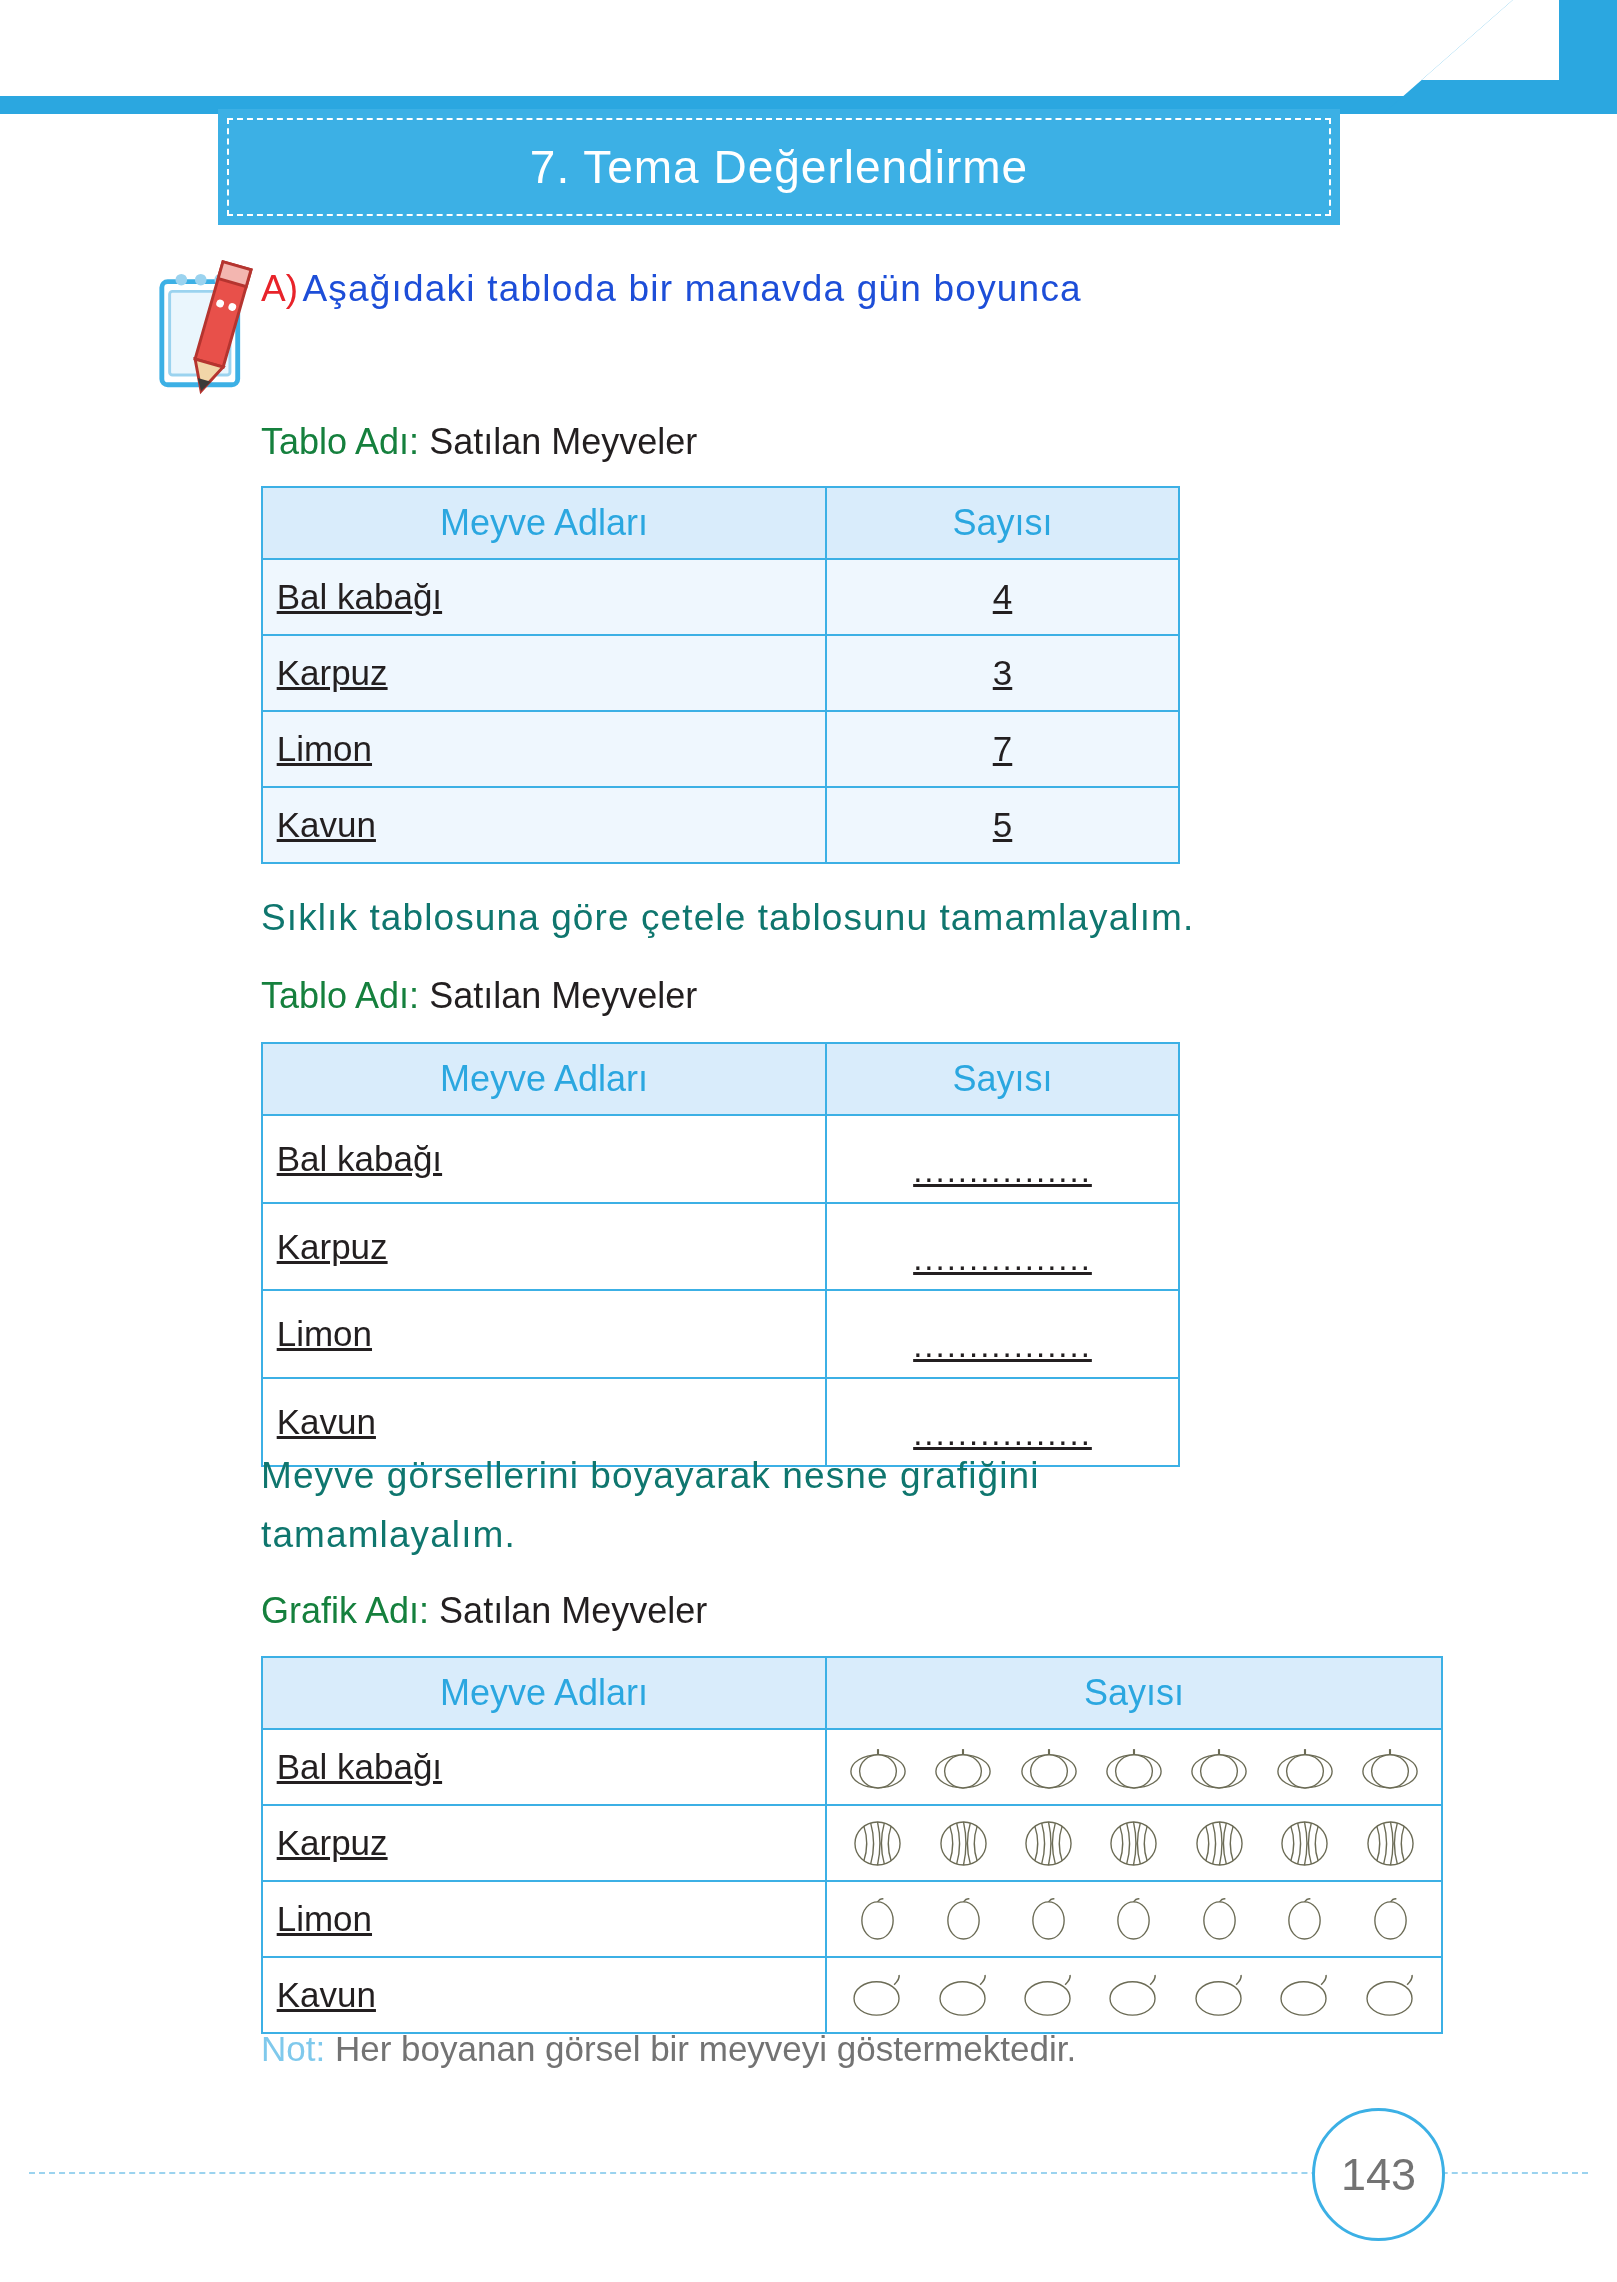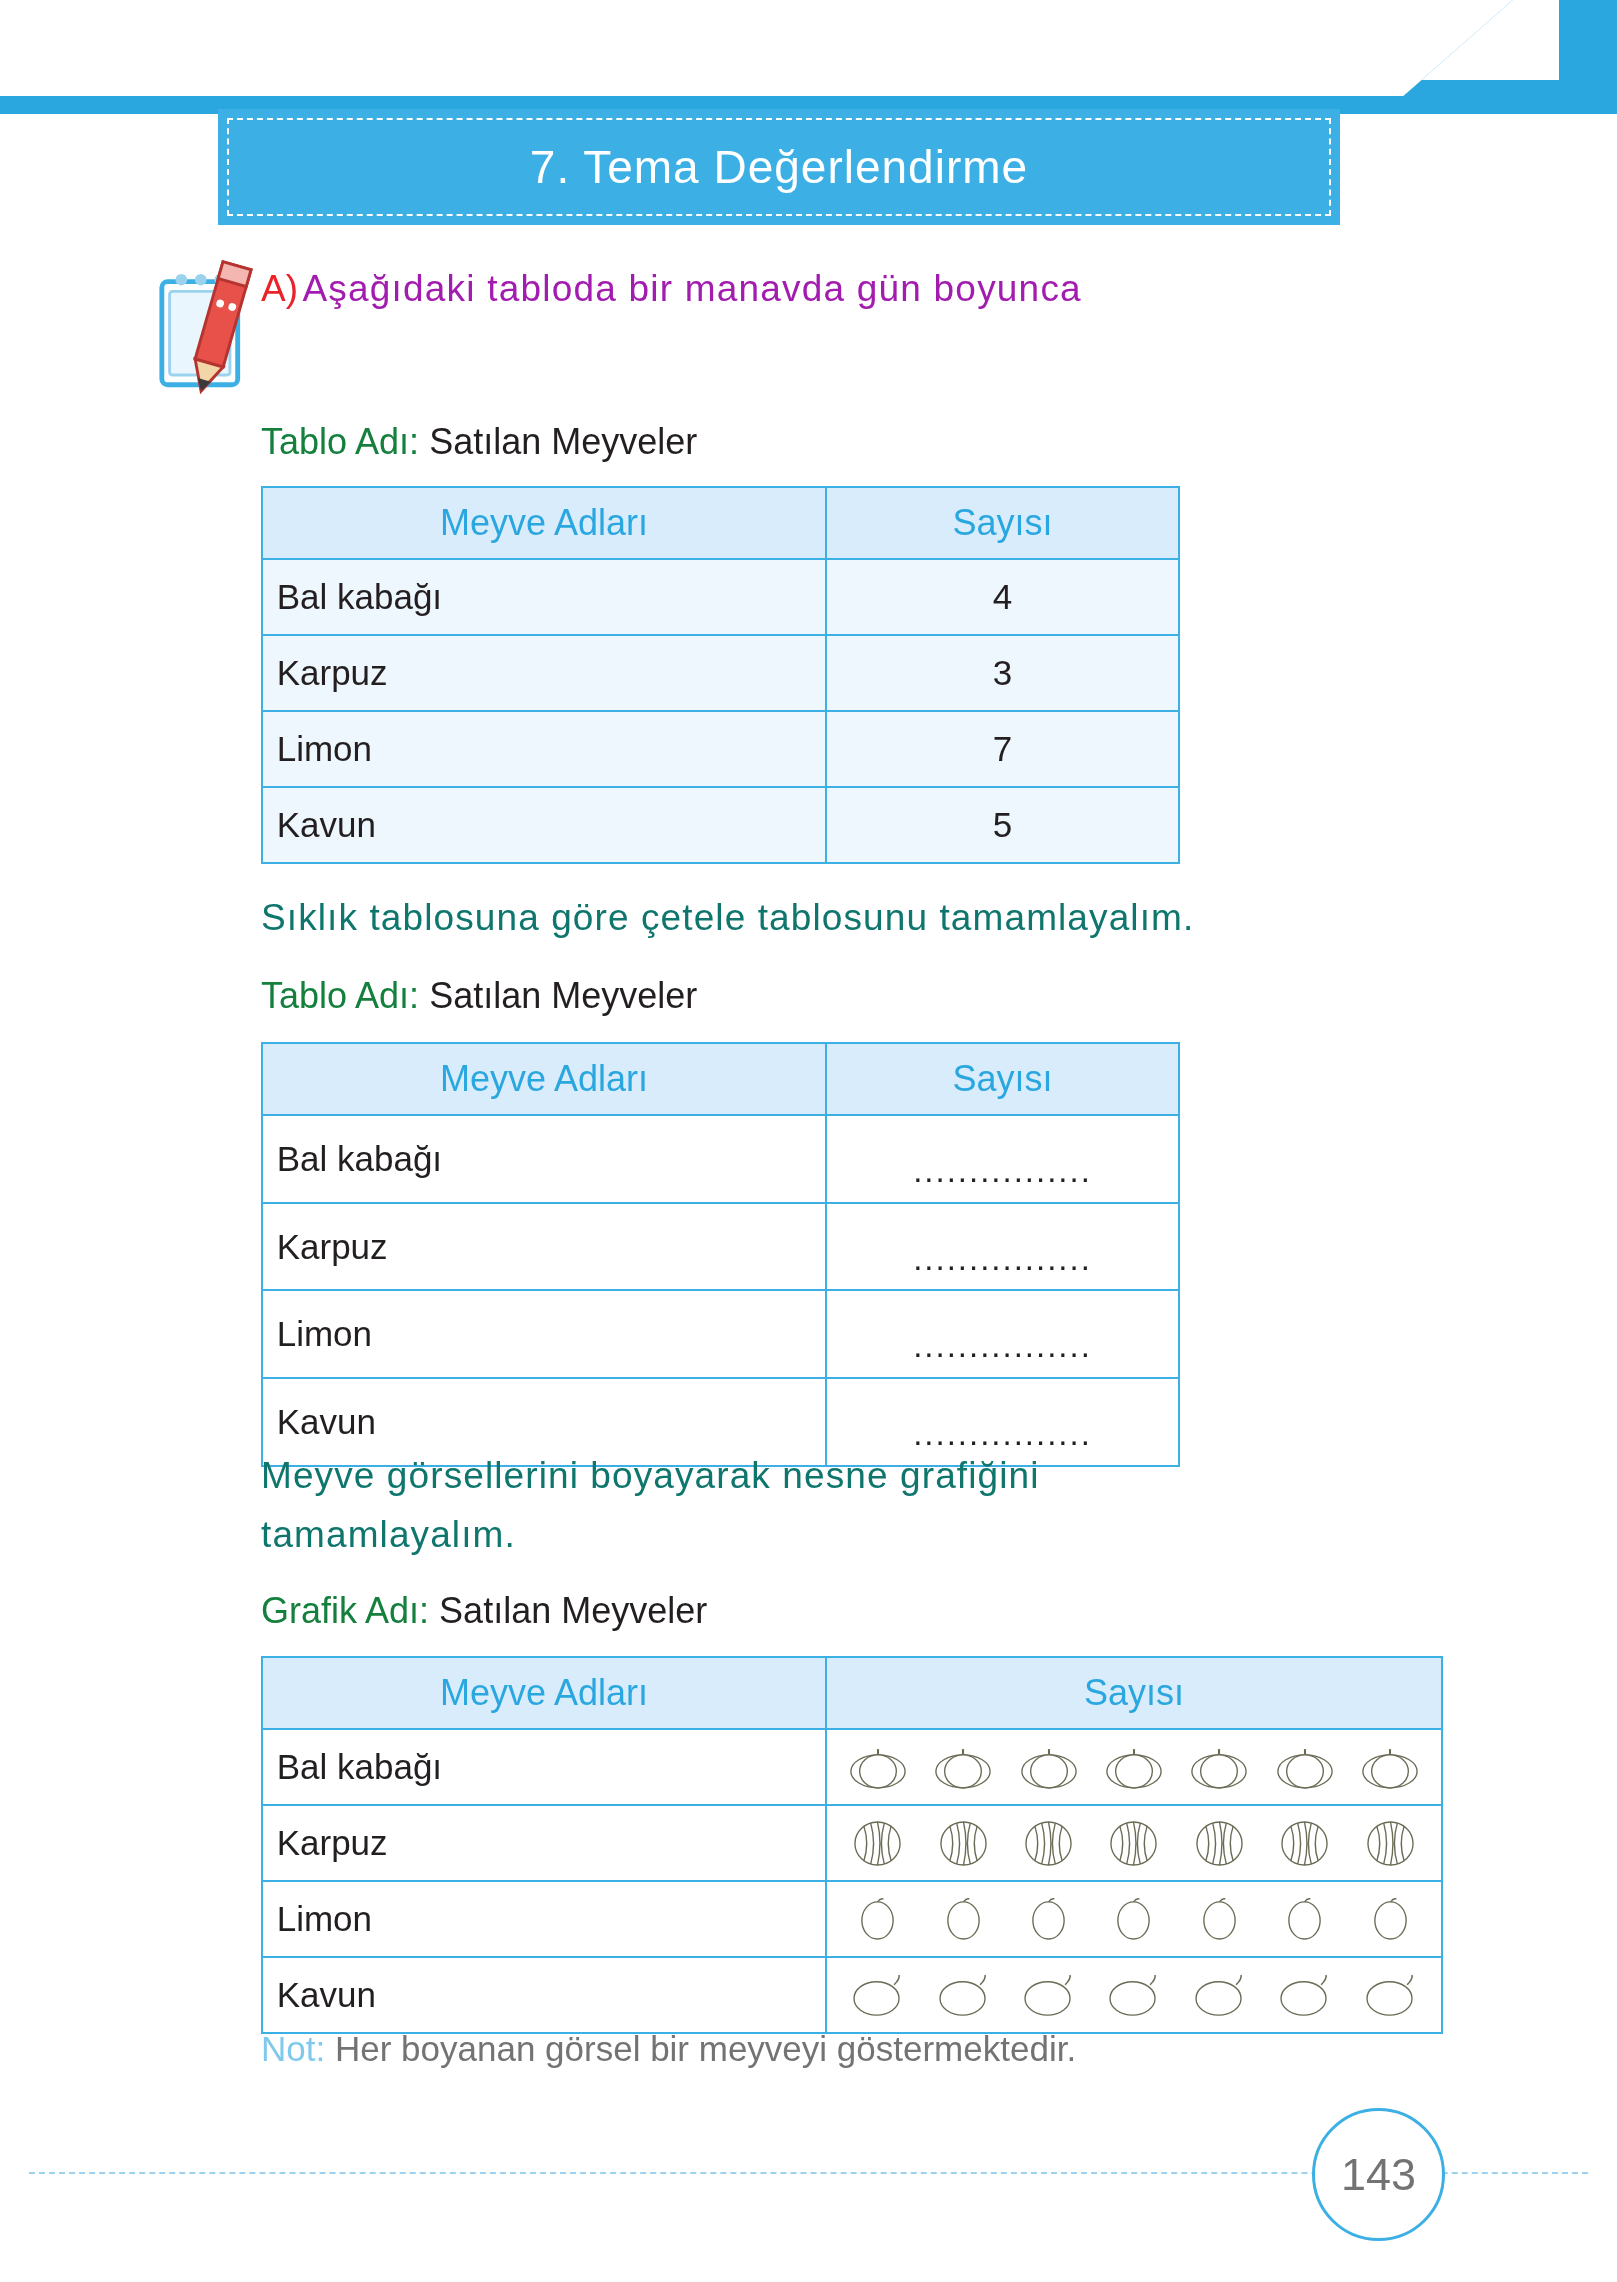--- a/index.html
+++ b/index.html
@@ -86,21 +86,21 @@
     position: absolute;
     left: 261px;
     top: 261px;
     width: 1092px;
   }
   .q-a .lbl {
     color: #e8232a;
     font-size: 37px;
   }
   .q-a .body {
-    color: #a21caf;
+    color: #1d4ed8;
     font-size: 37px;
     line-height: 1.5;
     letter-spacing: 1.2px;
   }
   .q-a .line2 {
     display: block;
     margin-left: 64px;
   }
 
   
@@ -137,20 +137,21 @@
     font-size: 36px;
     font-weight: normal;
     height: 70px;
     text-align: center;
   }
   .tbl tbody td {
     height: 74px;
     background: #eff7fe;
     font-size: 35px;
     color: #231f20;
+    text-decoration: underline;
   }
   .tbl tbody td.name {
     text-align: left;
     padding-left: 13.7px;
   }
   .tbl tbody td.num {
     text-align: center;
     color: #231f20;
   }
   .tbl tbody td.dots {

